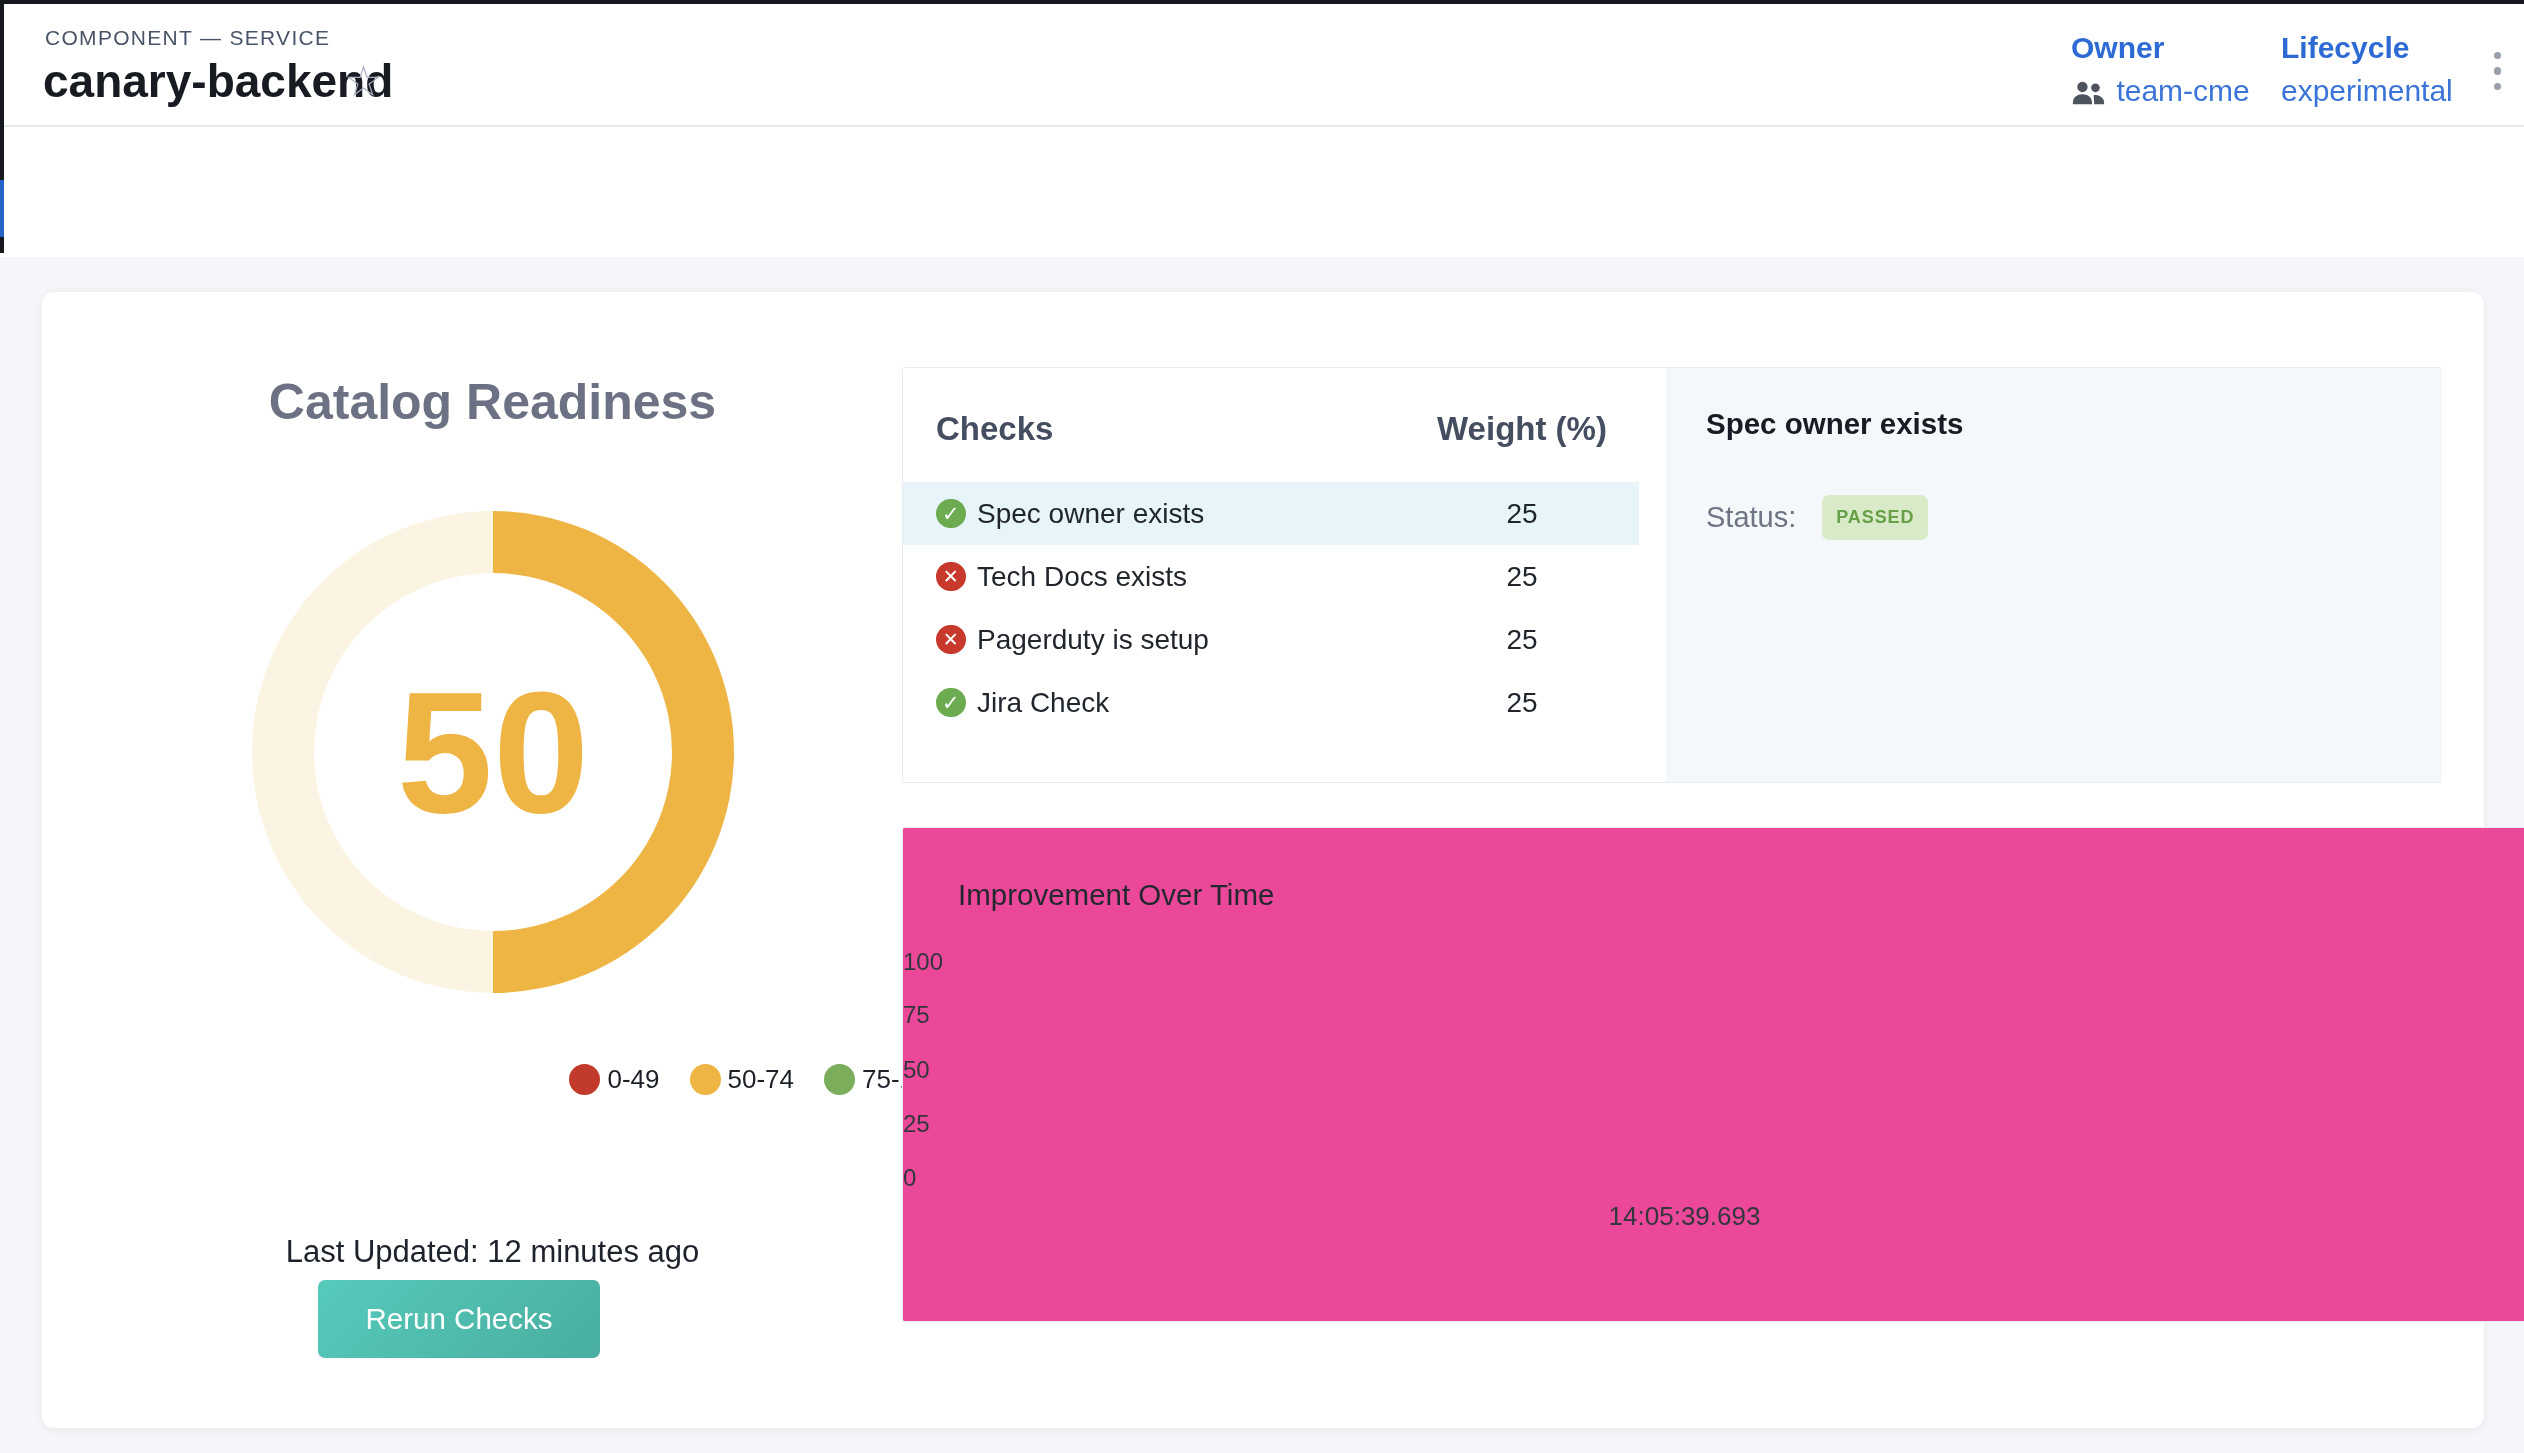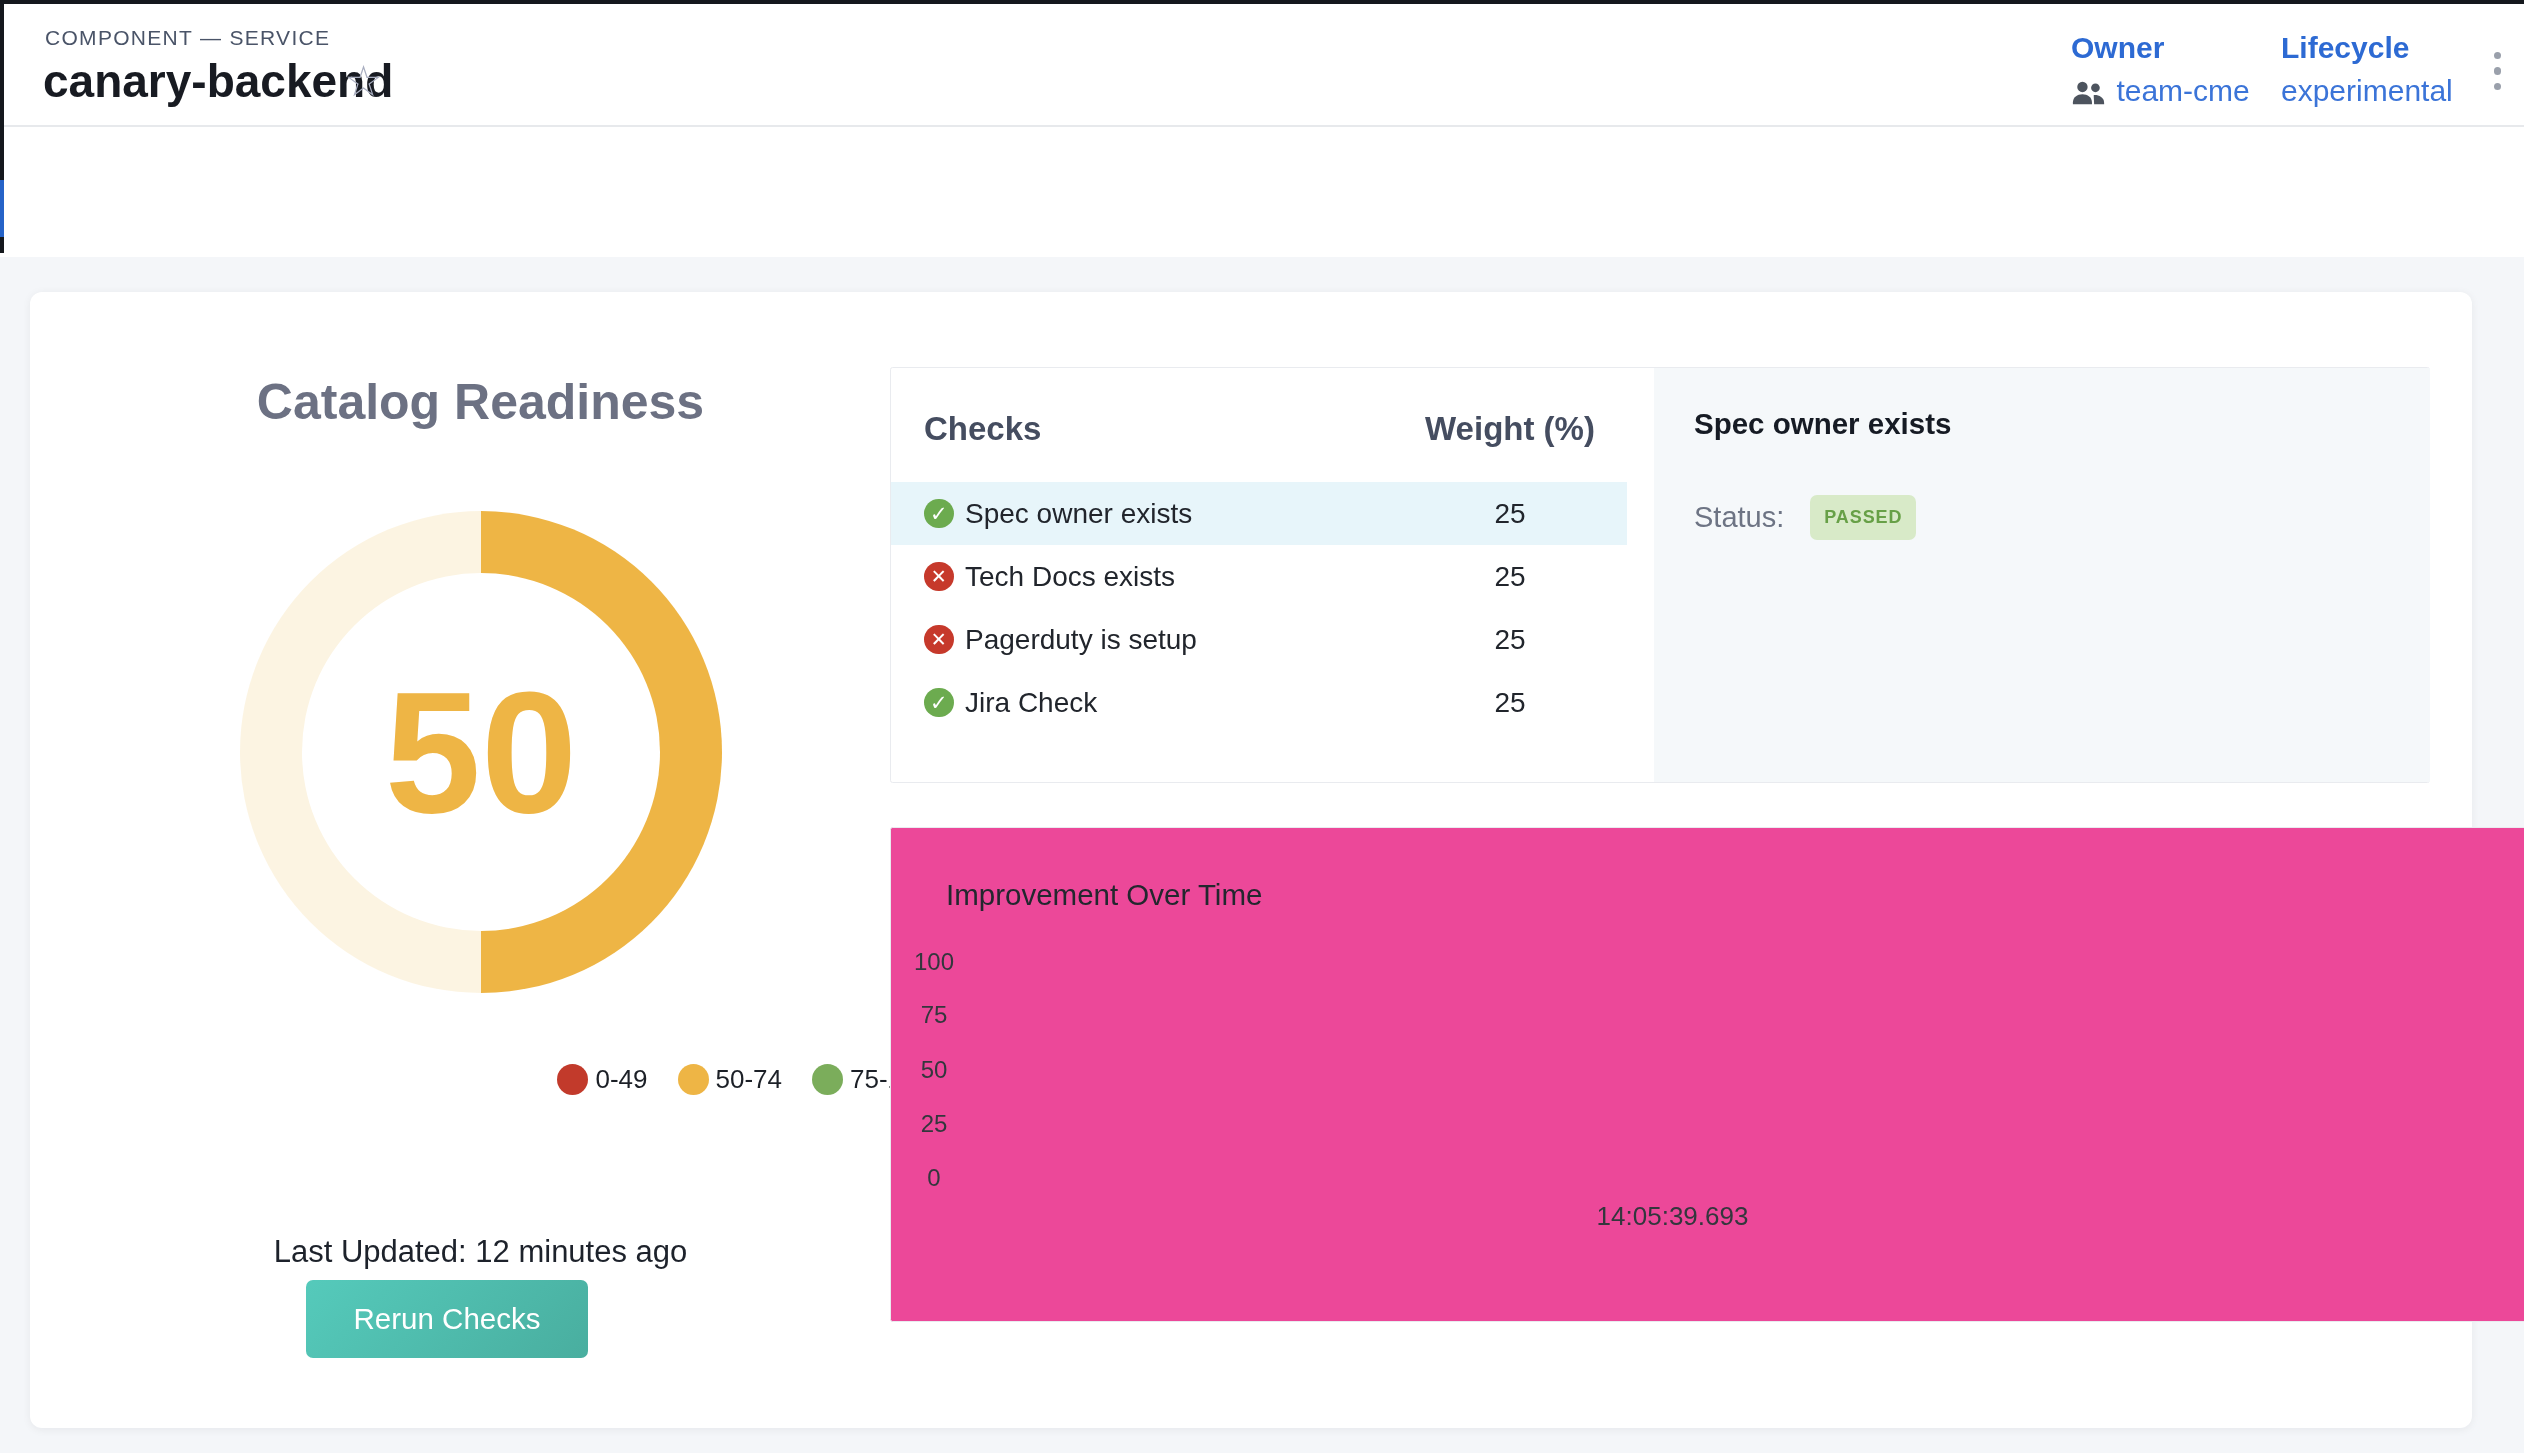--- a/index.html
+++ b/index.html
@@ -30,21 +30,21 @@
 
   
   .tabs{position:absolute;left:0;top:127px;width:2525px;height:130px;}
   .tab{position:absolute;top:182px;border:none;background:transparent;font-family:inherit;font-size:29px;line-height:35px;font-weight:500;color:var(--tab-inactive,#9aa1ad);letter-spacing:0.4px;cursor:pointer;}
   .tab.active{color:var(--tab-active,#20242e);font-weight:700;}
   .tab-overview{left:83px;} .tab-cicd{left:315px;} .tab-scorecard{left:504px;}
   .tab-api{left:766px;} .tab-dependencies{left:935px;} .tab-docs{left:1243px;}
   .tab-underline{position:absolute;left:465px;top:246px;width:222px;height:6px;border-radius:2.6px;background:var(--tab-blue,#2563c8);}
 
   
-  .main-card{position:absolute;left:30px;top:292px;width:2442px;height:1136px;background:#fff;border-radius:12px;box-shadow:0 1.7px 8.7px rgba(16,24,40,0.06);}
+  .main-card{position:absolute;left:42px;top:292px;width:2442px;height:1136px;background:#fff;border-radius:12px;box-shadow:0 1.7px 8.7px rgba(16,24,40,0.06);}
 
   
   .catalog-title{position:absolute;left:0;top:80px;width:901px;text-align:center;font-size:50px;line-height:61px;font-weight:600;color:var(--catalog-title-color,#6c7183);}
   .donut{position:absolute;left:210px;top:219px;width:482px;height:482px;border-radius:50%;
          background:conic-gradient(var(--donut-fill,#eeb545) 0 calc(var(--gauge-value,0)*1%), var(--donut-track,#fcf4e2) 0 100%);}
   .donut-hole{position:absolute;inset:62px;border-radius:50%;background:#fff;}
   .donut-score{position:absolute;inset:0;display:flex;align-items:center;justify-content:center;font-size:173px;font-weight:700;color:var(--score-color,#eeb545);}
   .legend{position:absolute;left:0;top:770px;width:901px;height:35px;display:flex;justify-content:flex-end;align-items:center;gap:30px;}
   .legend-item{display:flex;align-items:center;gap:7px;}
   .legend-dot{width:31px;height:31px;border-radius:50%;background:var(--dot-color,#ccc);}
@@ -72,21 +72,21 @@
   
   .detail-panel{position:absolute;left:763px;top:0;bottom:0;width:776px;background:var(--panel-bg,#f5f8fa);}
   .detail-title{position:absolute;left:40px;top:38px;font-size:29.5px;font-weight:700;color:var(--detail-title-color,#161b24);line-height:36px;}
   .status-row{position:absolute;left:40px;top:127px;display:flex;align-items:center;gap:26px;}
   .status-label{font-size:29px;color:var(--muted-text,#6d7484);line-height:45px;}
   .status-badge{background:var(--badge-bg,#d8eac8);color:var(--badge-text,#67a047);font-size:18px;font-weight:600;letter-spacing:0.9px;padding:12px 14px;border-radius:7px;line-height:21px;}
 
   
   .chart-card{position:absolute;left:860px;top:535px;width:1668px;height:495px;background:#ec4899;border:0.9px solid var(--card-border,#e9ebef);border-radius:2.6px;}
   .chart-title{position:absolute;left:55px;top:49px;font-size:29.5px;font-weight:500;color:var(--chart-title-color,#23272e);line-height:36px;}
-  .ytick{position:absolute;left:0;width:86px;text-align:center;font-size:24px;color:var(--tick-color,#33373d);line-height:28px;}
+  .ytick{position:absolute;left:0;width:86px;text-align:left;font-size:24px;color:var(--tick-color,#33373d);line-height:28px;}
   .ytick-0{top:120px;} .ytick-1{top:173px;} .ytick-2{top:228px;} .ytick-3{top:282px;} .ytick-4{top:336px;}
   .xtick{position:absolute;left:608px;top:373px;width:347px;text-align:center;font-size:26px;color:var(--tick-color,#33373d);line-height:31px;}
   .plot-area{position:absolute;left:104px;top:113px;width:1386px;height:251px;}
 </style>
 </head>
 <body>
 
 <div id="app">
 
   <div class="header">

